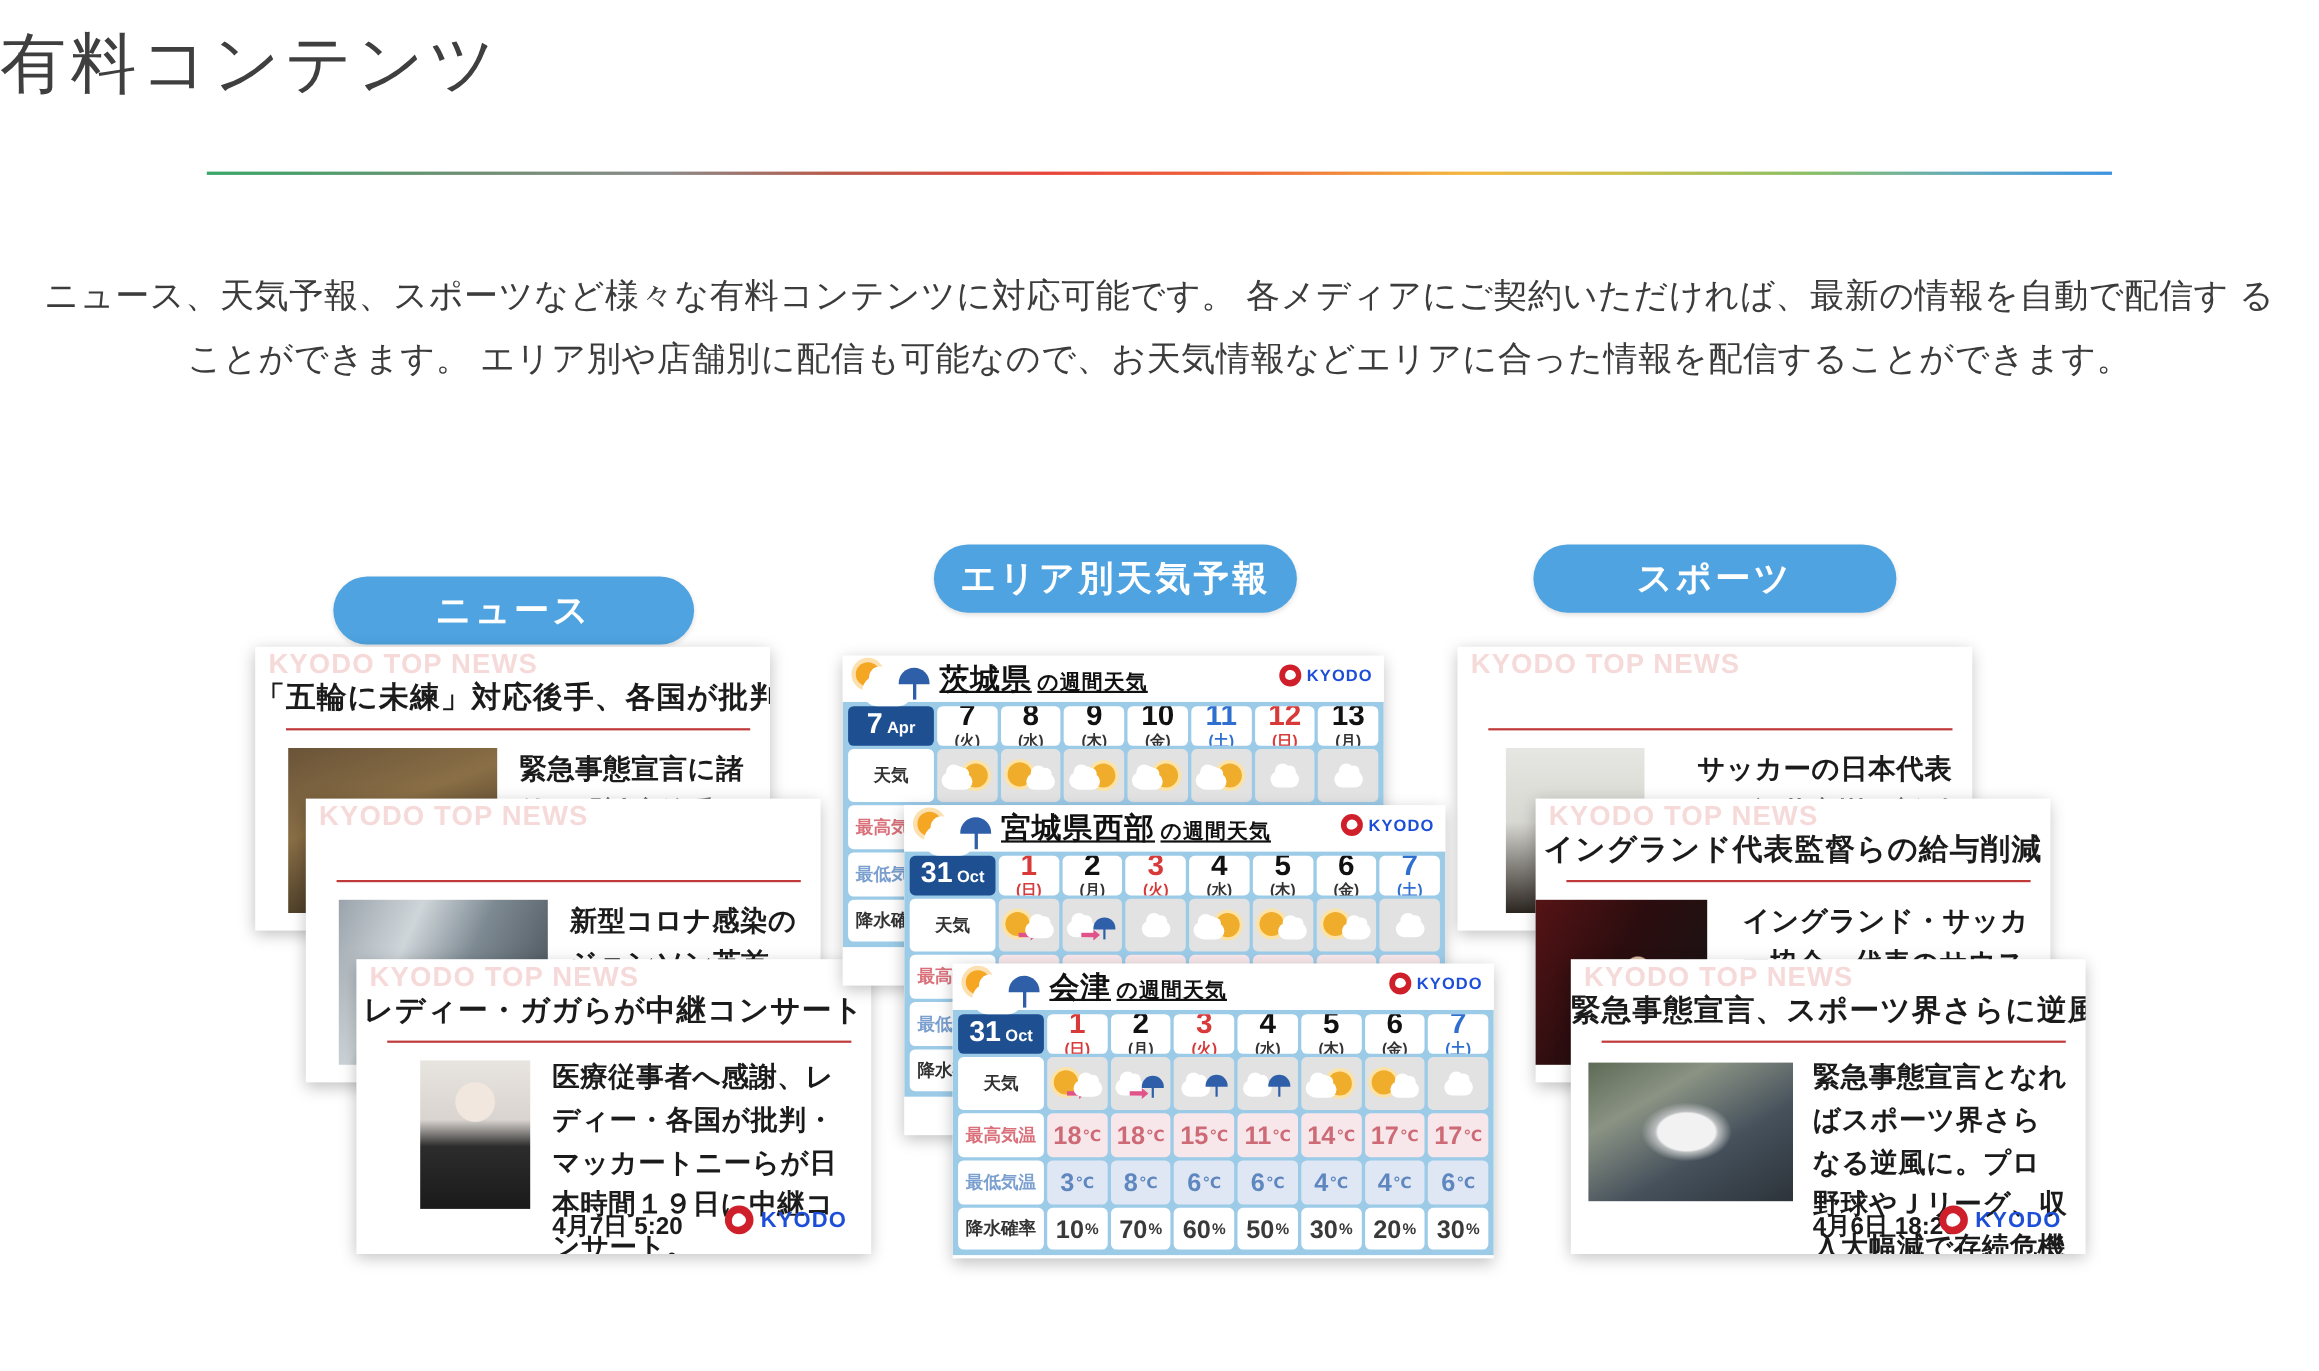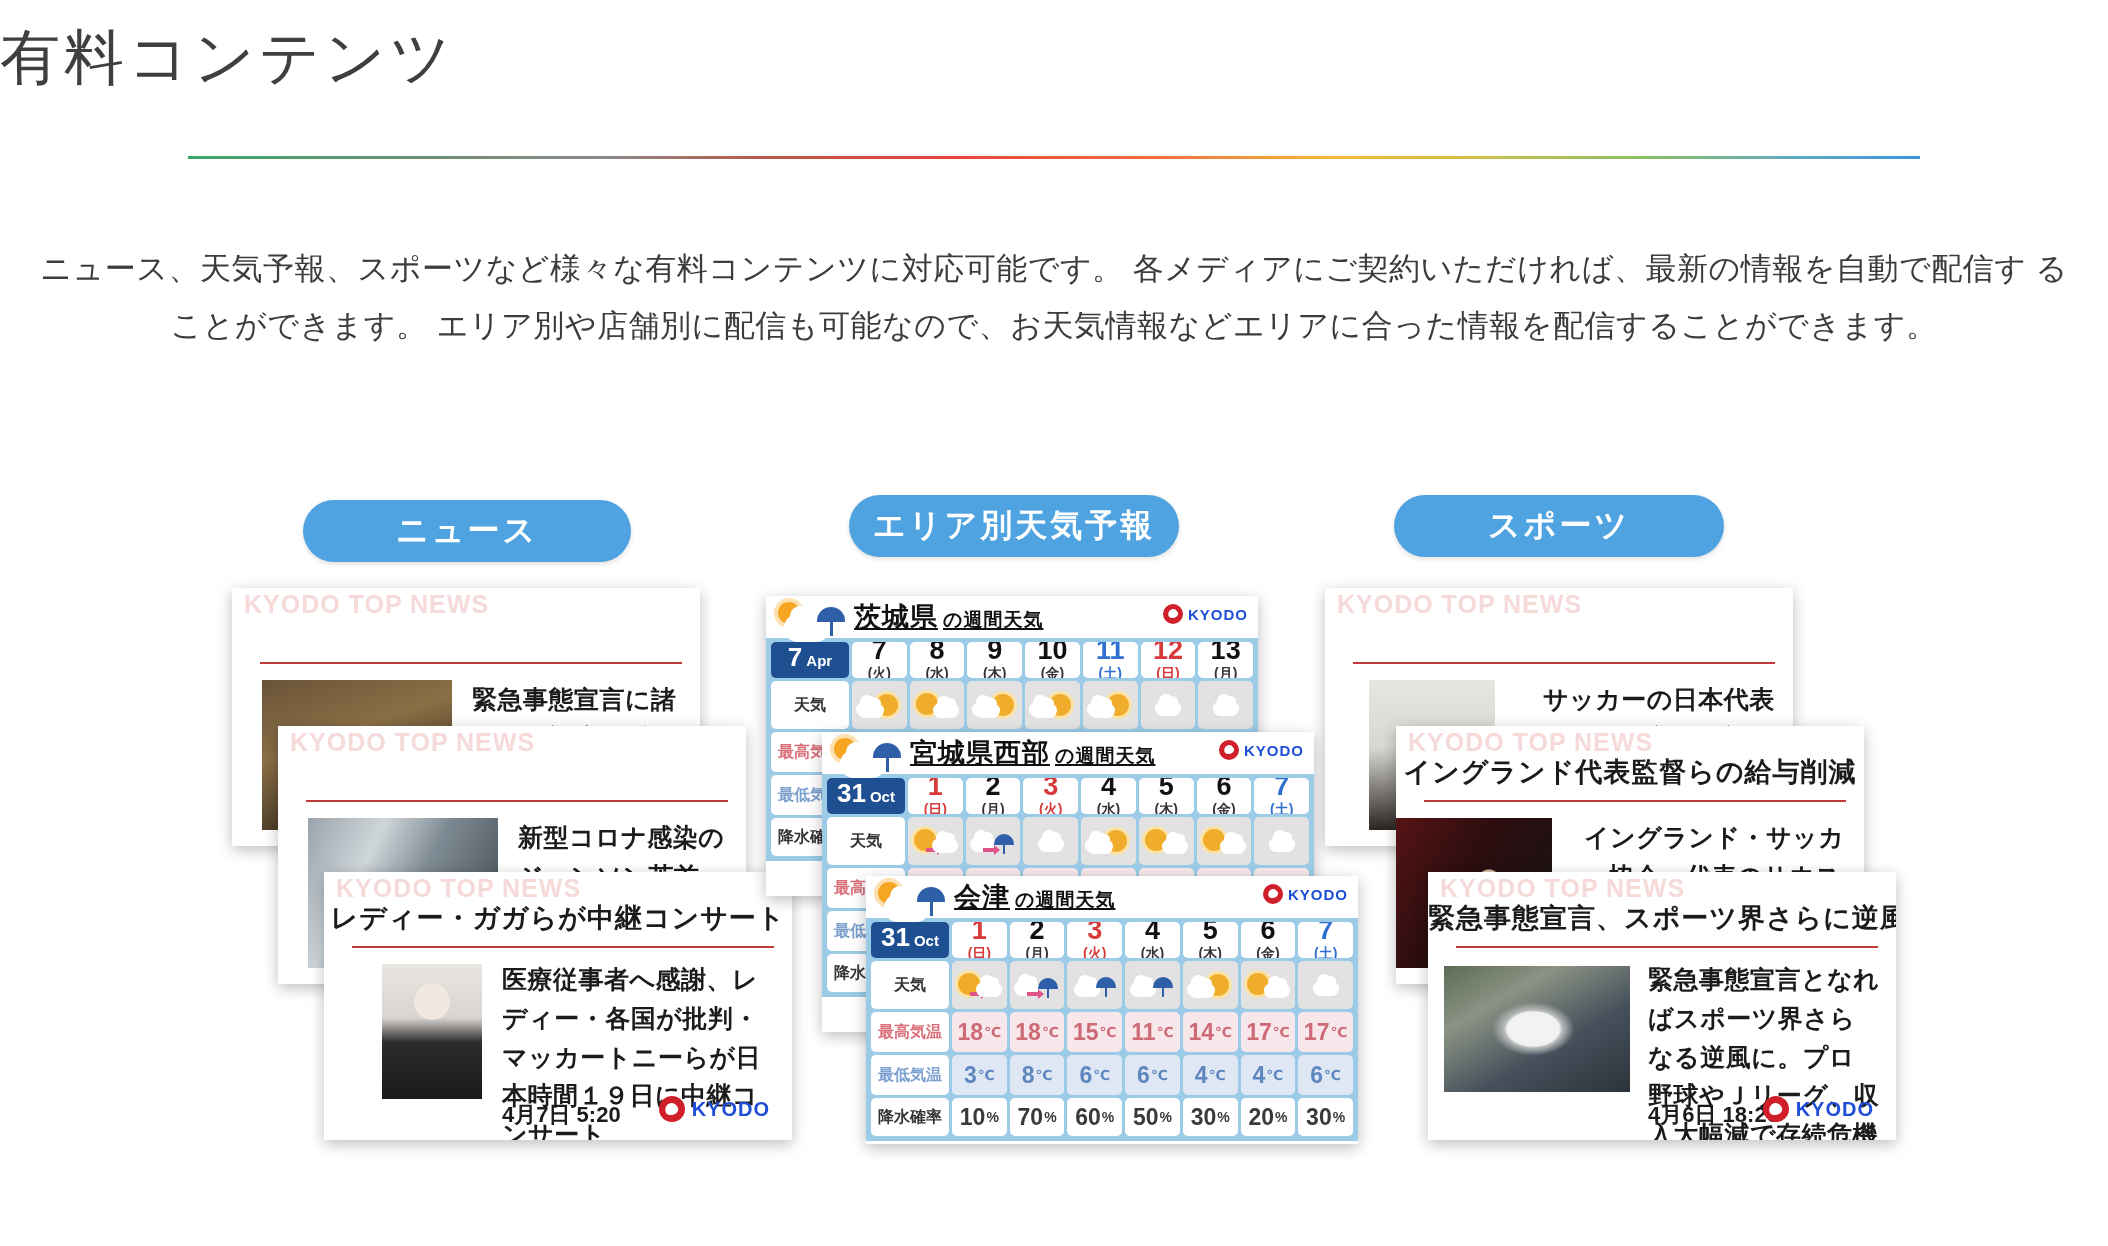--- a/index.html
+++ b/index.html
@@ -54,21 +54,21 @@
   .pill{
     position:absolute;
     height:62px;
     border-radius:34px;
     background:#4ea3e0;
     color:#ffffff;
     display:flex;align-items:center;justify-content:center;
     font-size:32px;font-weight:700;letter-spacing:3px;
     box-shadow:0 2px 5px rgba(0,0,0,.13);
   }
-  #pill-news{left:303px;top:500px;width:328px;}
+  #pill-news{left:303px;top:524px;width:328px;}
   #pill-weather{left:849px;top:495px;width:330px;}
   #pill-sports{left:1394px;top:495px;width:330px;}
 
   
   .news-card{
     position:absolute;
     background:#ffffff;
     box-shadow:0 4px 14px rgba(0,0,0,.26);
     overflow:hidden;
   }
@@ -241,20 +241,21 @@
   <span>ニュース、天気予報、スポーツなど様々な有料コンテンツに対応可能です。 各メディアにご契約いただければ、最新の情報を自動で配信す</span>
   <span>ることができます。 エリア別や店舗別に配信も可能なので、お天気情報などエリアに合った情報を配信することができます。</span>
 </div>
 
 <div class="pill" id="pill-news">ニュース</div>
 <div class="pill" id="pill-weather">エリア別天気予報</div>
 <div class="pill" id="pill-sports">スポーツ</div>
 
 <div class="news-card" style="left:232px;top:588px;width:468px;height:258px;">
   <div class="nc-brand">KYODO TOP NEWS</div>
+  <div class="nc-head">「五輪に未練」対応後手、各国が批判</div>
   <div class="nc-rule"></div>
   <div class="nc-thumb th-abe" style="width:190px;height:150px;"></div>
   <div class="nc-body" style="left:240px;top:92px;width:212px;">緊急事態宣言に諸外国「対応後手」と厳しい見方。韓国メディアは「五</div>
 </div>
 
 <div class="news-card" style="left:278px;top:726px;width:468px;height:258px;">
   <div class="nc-brand">KYODO TOP NEWS</div>
   <div class="nc-rule"></div>
   <div class="nc-thumb th-boris" style="width:190px;height:150px;"></div>
   <div class="nc-body" style="left:240px;top:92px;width:212px;">新型コロナ感染のジョンソン英首相、容体「悪化」で集中治療室に。外相が</div>

